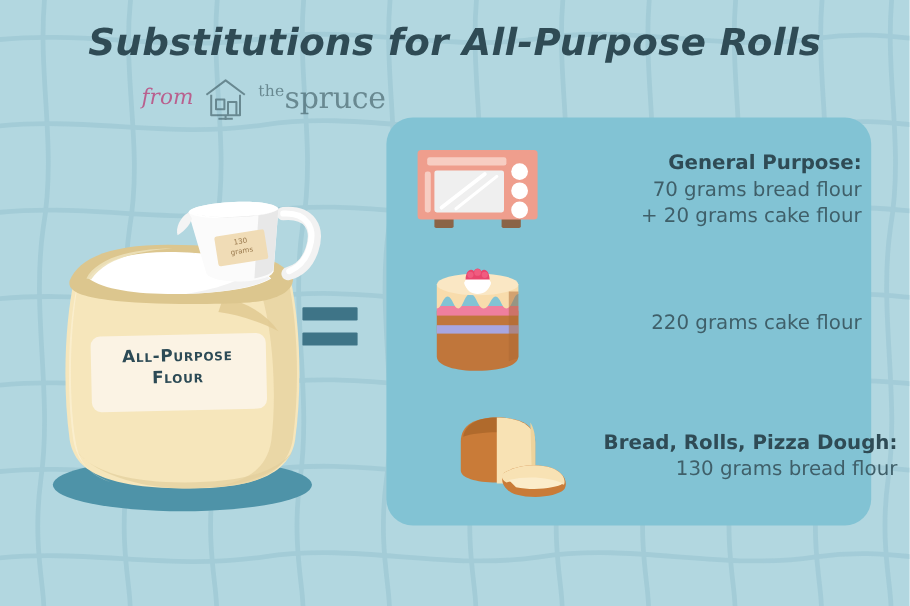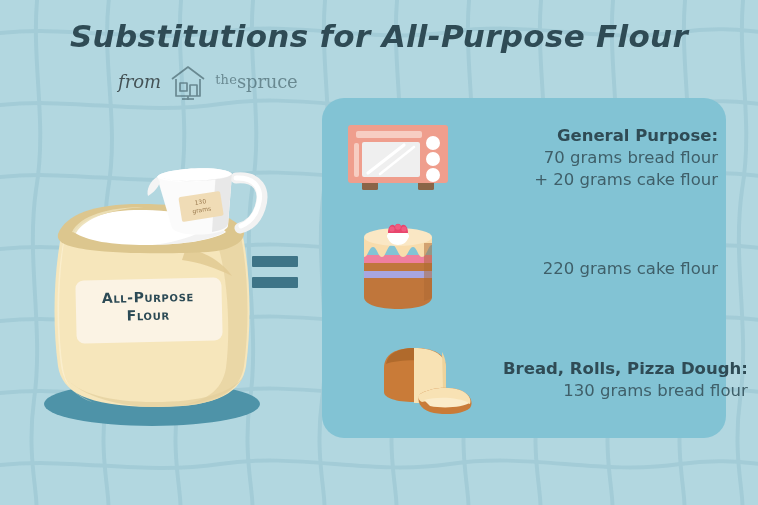--- a/index.html
+++ b/index.html
@@ -44,34 +44,34 @@
     top: 63px;
     display: flex;
     align-items: center;
     gap: 7px;
     opacity: 0.62;
   }
   #brand-from {
     font-family: "DejaVu Serif", serif;
     font-style: italic;
     font-size: 18px;
-    color: #000000;
+    color: #be185d;
     line-height: 1;
   }
   #brand-house { display: block; }
   #brand-words {
     display: flex;
     flex-direction: row;
     align-items: flex-start;
     line-height: 0.86;
     color: #3d5a62;
     font-family: "DejaVu Serif", serif;
   }
   #brand-the { font-size: 13px; letter-spacing: 0.2px; }
-  #brand-spruce { font-size: 18px; letter-spacing: -0.2px; }
+  #brand-spruce { font-size: 25px; letter-spacing: -0.2px; }
   
   #panel {
     position: absolute;
     left: 322px;
     top: 98px;
     width: 404px;
     height: 340px;
     background: #82c3d4;
     border-radius: 22px;
   }
@@ -166,21 +166,21 @@
       <path d="M-10 34 C 70 24, 140 44, 220 32 C 300 20, 370 44, 450 32 C 530 20, 600 44, 680 32 C 730 25, 760 34, 770 32"></path>
       <path d="M-10 106 C 70 96, 140 116, 220 104 C 300 92, 370 116, 450 104 C 530 92, 600 116, 680 104 C 730 97, 760 106, 770 104"></path>
       <path d="M-10 178 C 70 168, 140 188, 220 176 C 300 164, 370 188, 450 176 C 530 164, 600 188, 680 176 C 730 169, 760 178, 770 176"></path>
       <path d="M-10 250 C 70 240, 140 260, 220 248 C 300 236, 370 260, 450 248 C 530 236, 600 260, 680 248 C 730 241, 760 250, 770 248"></path>
       <path d="M-10 322 C 70 312, 140 332, 220 320 C 300 308, 370 332, 450 320 C 530 308, 600 332, 680 320 C 730 313, 760 322, 770 320"></path>
       <path d="M-10 394 C 70 384, 140 404, 220 392 C 300 380, 370 404, 450 392 C 530 380, 600 404, 680 392 C 730 385, 760 394, 770 392"></path>
       <path d="M-10 466 C 70 456, 140 476, 220 464 C 300 452, 370 476, 450 464 C 530 452, 600 476, 680 464 C 730 457, 760 466, 770 464"></path>
     </g>
   </svg>
 
-  <div id="title">Substitutions for All-Purpose Flour</div>
+  <div id="title">Substitutions for All-Purpose Rolls</div>
 
   <div id="brand">
     <span id="brand-from">from</span>
     <svg id="brand-house" width="40" height="38" viewBox="0 0 40 38">
       <g stroke="#3d5a62" stroke-width="1.7" fill="none" stroke-linejoin="round">
         <path d="M4 16 L20 4 L36 16"></path>
         <path d="M8 16 L8 33 L32 33 L32 16"></path>
         <rect x="12" y="20" width="7" height="8"></rect>
         <path d="M22 33 L22 22 L29 22 L29 33"></path>
         <path d="M20 33 L20 37"></path>

